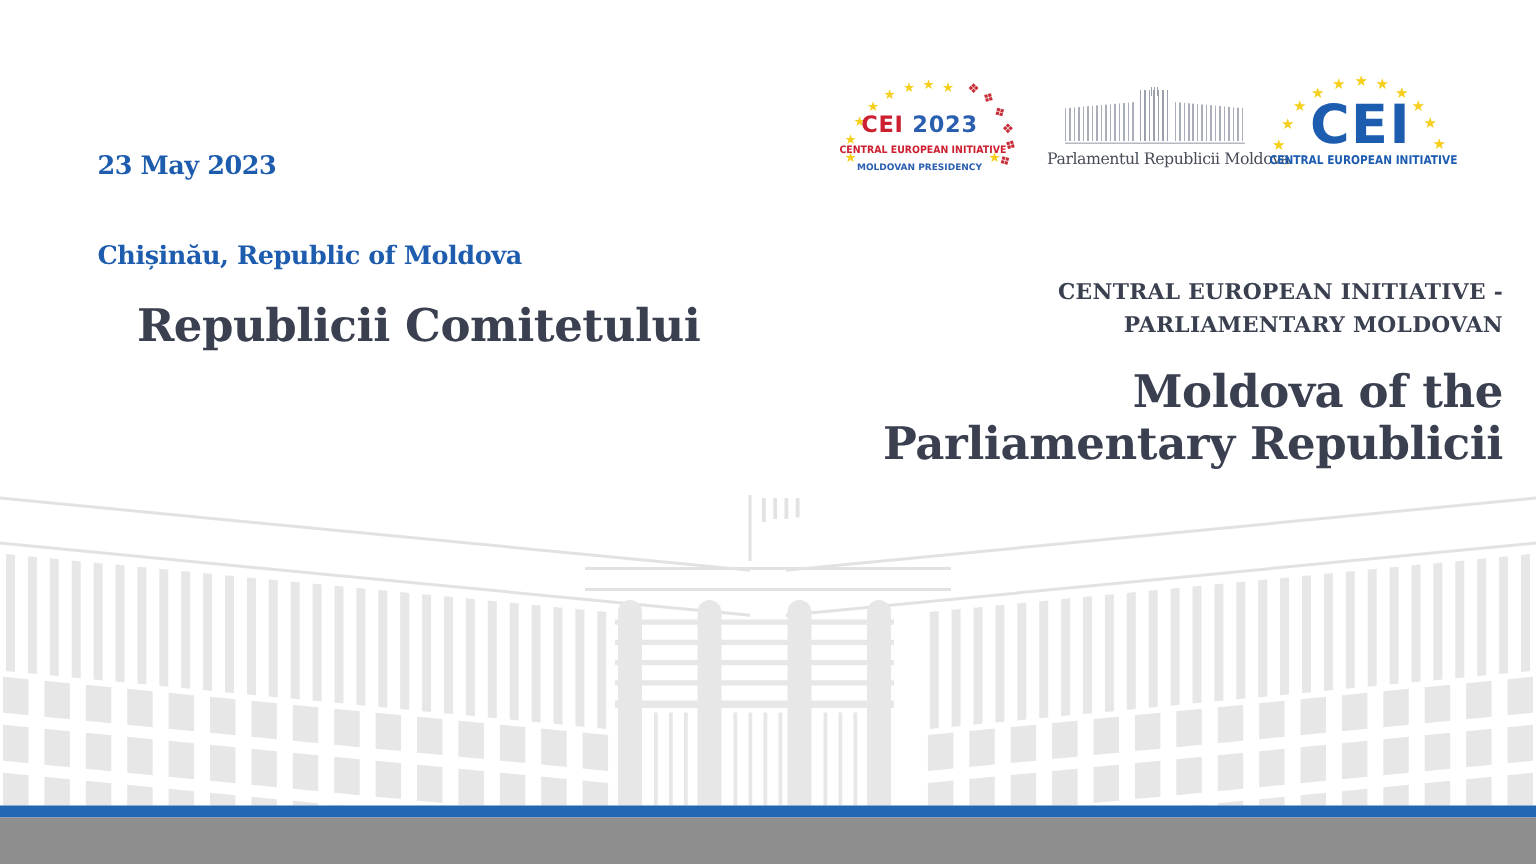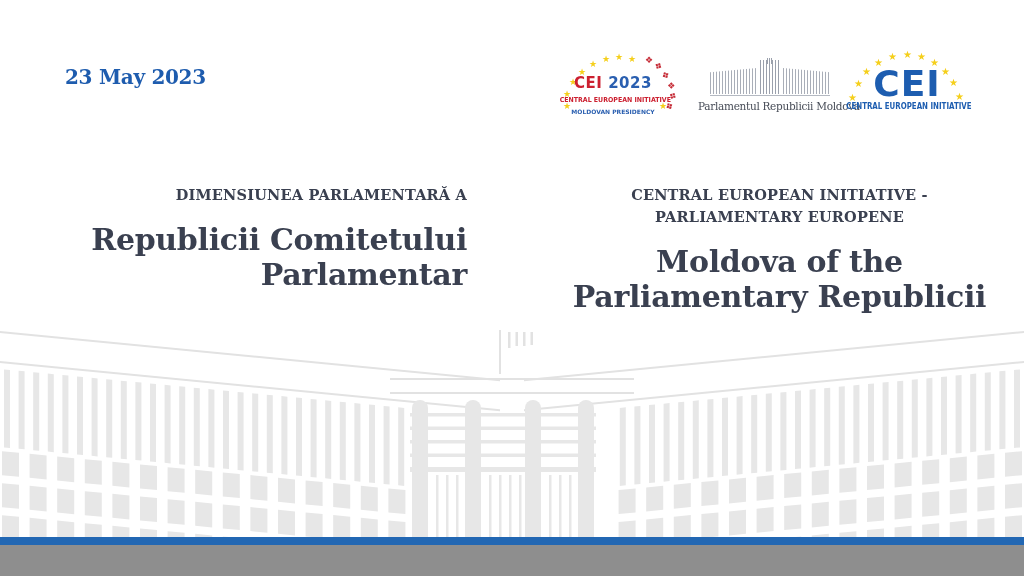--- a/index.html
+++ b/index.html
@@ -2,21 +2,21 @@
 <html><head>
 <meta charset="utf-8">
 <style>
   html,body{margin:0;padding:0;}
   body{
     width:1024px;height:576px;position:relative;overflow:hidden;
     background:#ffffff;font-family:"DejaVu Serif", serif;
   }
   
   .date-block{position:absolute;left:65px;top:64px;color:#1e5cae;font-weight:bold;}
-  .date-line{font-size:20px;line-height:26px;letter-spacing:-0.3px;}
+  .date-line{font-size:17px;line-height:26px;letter-spacing:-0.3px;margin-top:34px;}
   
   .logo{position:absolute;top:52px;}
   .logo, .logo *{box-sizing:border-box;}
   
   .logo-cei2023{left:561px;width:118px;height:85px;}
   .stars-arc{position:absolute;left:0;top:0;width:100%;height:100%;pointer-events:none;}
   .star{position:absolute;color:#f5cf1b;font-size:9px;line-height:9px;font-family:"DejaVu Sans",sans-serif;}
   .cei2023-text{position:absolute;left:0;top:22px;width:104px;text-align:center;
     font-family:"DejaVu Sans",sans-serif;font-weight:bold;font-size:15px;letter-spacing:0.5px;}
   .cei2023-text .red{color:#cc2030;}
@@ -45,35 +45,36 @@
   
   .logo-cei{left:846px;width:122px;height:70px;}
   .logo-cei .star{font-size:10px;line-height:10px;}
   .cei-acronym{position:absolute;left:0;top:14px;width:122px;text-align:center;color:#1d5db0;
     font-family:"DejaVu Sans",sans-serif;font-weight:bold;font-size:36px;line-height:36px;letter-spacing:1px;}
   .cei-caption{position:absolute;left:-8px;top:50px;width:138px;text-align:center;color:#1d5db0;
     font-family:"DejaVu Sans",sans-serif;font-weight:bold;font-size:8px;transform:scaleX(0.88);white-space:nowrap;}
   
   .col{position:absolute;top:184px;color:#3a4050;}
   .col-ro{left:0;width:467px;text-align:right;}
-  .col-en{left:557px;width:445px;text-align:center;}
+  .col-en{left:557px;width:445px;text-align:right;}
   .subtitle{font-size:14.5px;line-height:22px;font-weight:bold;letter-spacing:0.2px;}
   .title{margin-top:16px;font-size:30px;line-height:35px;font-weight:bold;letter-spacing:-0.3px;}
   
   .building{position:absolute;left:0;top:325px;width:1024px;height:212px;}
   .bar-blue{position:absolute;left:0;top:537px;width:1024px;height:8px;background:#2267b3;}
   .bar-gray{position:absolute;left:0;top:545px;width:1024px;height:31px;background:#8e8e8e;}
 </style>
 </head>
 <body>
 
 <div>
 
   <div class="date-block">
     <div class="date-line">23 May 2023</div>
+    <div class="date-line">Chișinău, Republic of Moldova</div>
   </div>
 
   <div class="logo logo-cei2023">
     <div class="stars-arc" id="stars-cei2023">
         <span class="star" style="left: 2px; top: 38px;">★</span>
         <span class="star" style="left: 8px; top: 26px;">★</span>
         <span class="star" style="left: 17px; top: 16px;">★</span>
         <span class="star" style="left: 28px; top: 8px;">★</span>
         <span class="star" style="left: 41px; top: 3px;">★</span>
         <span class="star" style="left: 54px; top: 1px;">★</span>
@@ -123,32 +124,30 @@
         <span class="star" style="left: 95px; top: 15px;">★</span>
         <span class="star" style="left: 103px; top: 26px;">★</span>
         <span class="star" style="left: 109px; top: 40px;">★</span>
       </div>
     <div class="cei-acronym">CEI</div>
     <div class="cei-caption">CENTRAL EUROPEAN INITIATIVE</div>
   </div>
 
   <div class="col col-ro">
     <div class="subtitle">
-      <div>DIMENSIUNEA PARLAMENTARĂ A</div>
     </div>
     <div class="title">
       <div>Republicii Comitetului</div>
-      <div>Parlamentar</div>
     </div>
   </div>
 
   <div class="col col-en">
     <div class="subtitle">
       <div>CENTRAL EUROPEAN INITIATIVE -</div>
-      <div>PARLIAMENTARY EUROPENE</div>
+      <div>PARLIAMENTARY MOLDOVAN</div>
     </div>
     <div class="title">
       <div>Moldova of the</div>
       <div>Parliamentary Republicii</div>
     </div>
   </div>
 
   <svg class="building" viewBox="0 0 1024 212">
     <defs>
       <g id="wing" transform="skewY(5.5)" fill="#e7e7e7">

